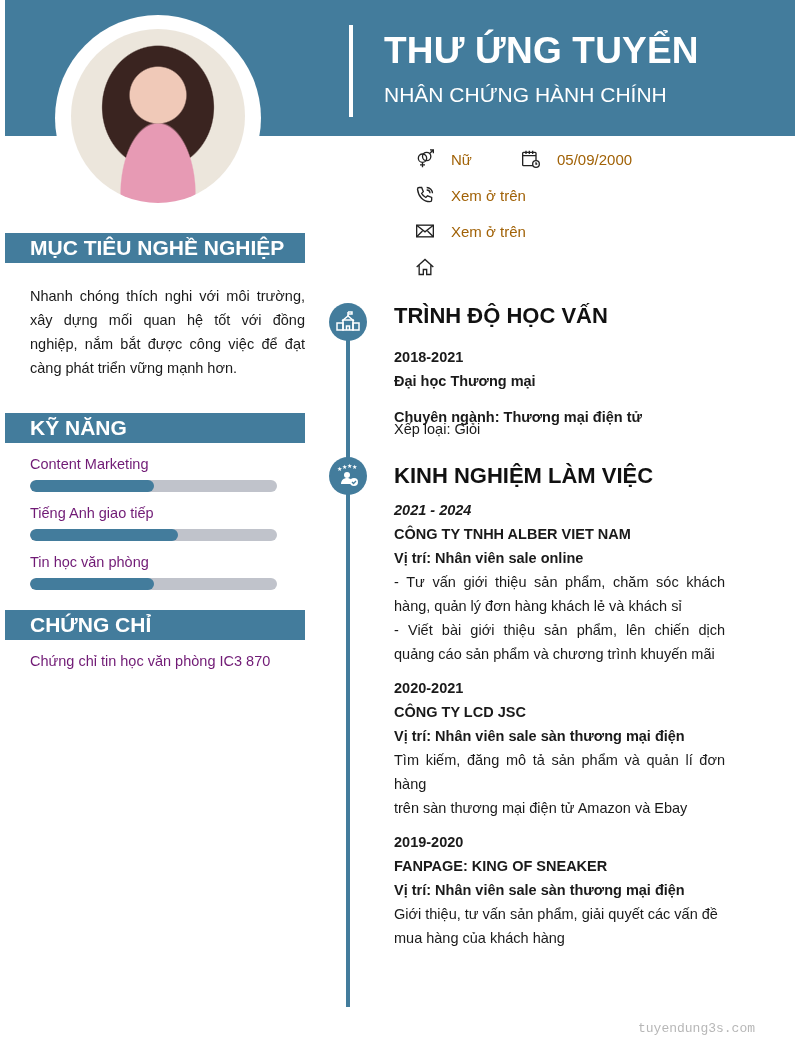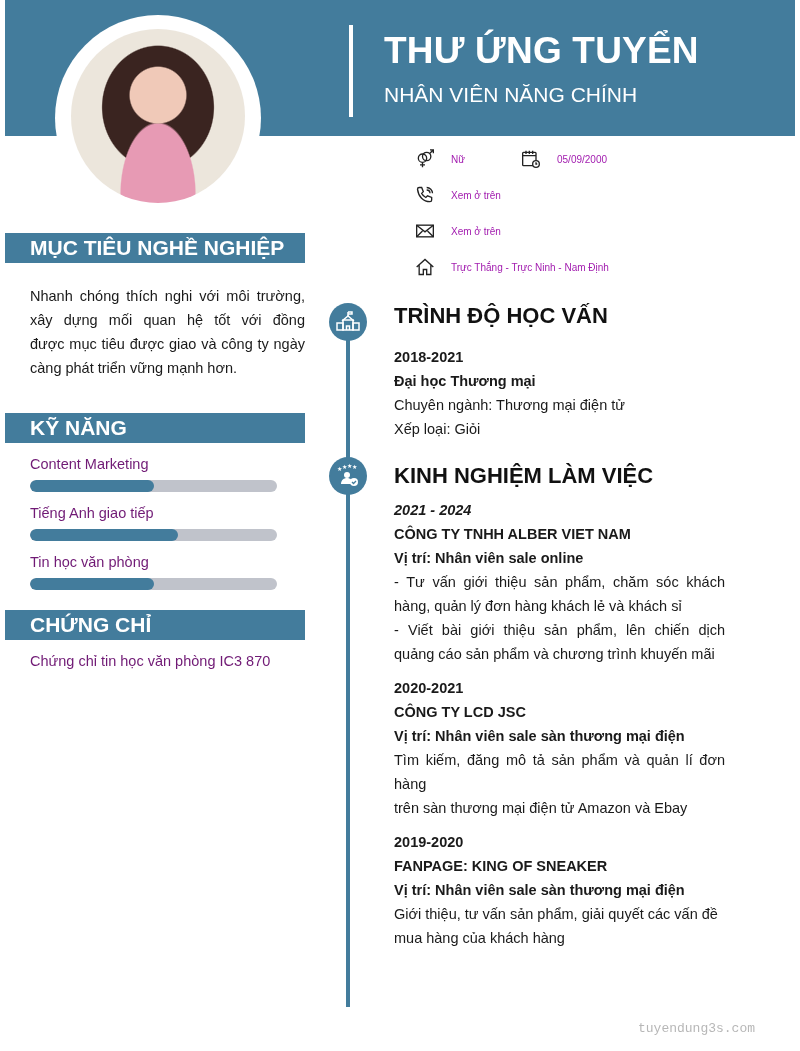--- a/index.html
+++ b/index.html
@@ -11,21 +11,21 @@
     .title { position: absolute; left: 384px; top: 30px; font-size: 37px; font-weight: bold; color: #ffffff; letter-spacing: 0.2px; white-space: nowrap; }
     .subtitle { position: absolute; left: 384px; top: 83px; font-size: 21px; color: #ffffff; white-space: nowrap; }
 
     .avatar-ring { position: absolute; left: 55px; top: 15px; width: 206px; height: 206px; border-radius: 50%; background: #ffffff; }
     .avatar { position: absolute; left: 71px; top: 29px; width: 174px; height: 174px; border-radius: 50%; overflow: hidden;
       background: radial-gradient(circle at 50% 38%, #f0c9b8 0 20%, transparent 21%),
                   radial-gradient(ellipse at 50% 95%, #e79ab4 0 30%, transparent 31%),
                   radial-gradient(ellipse at 50% 45%, #3a2420 0 45%, transparent 46%),
                   #ece6dc; }
 
-    .info { position: absolute; left: 414px; font-size: 10px; color: #a21caf; white-space: nowrap; display: flex; align-items: center; text-align: center; }
+    .info { position: absolute; left: 414px; font-size: 15px; color: #a16207; white-space: nowrap; display: flex; align-items: center; text-align: center; }
     .info .ic { width: 22px; height: 22px; display: inline-flex; align-items: center; justify-content: center; margin-right: 15px; }
     .info svg { width: 20px; height: 20px; }
 
     .sec-bar { position: absolute; left: 5px; width: 300px; height: 30px; background: #437c9c; color: #ffffff; font-weight: bold; font-size: 21px; padding-left: 25px; line-height: 30px; white-space: nowrap; }
     .para { position: absolute; left: 30px; width: 275px; font-size: 14.5px; line-height: 24px; text-align: justify; color: #1a1a1a; }
 
     .skill-label { position: absolute; left: 30px; font-size: 14.5px; color: #701a75; white-space: nowrap; }
     .skill-track { position: absolute; left: 30px; width: 247px; height: 12px; border-radius: 6px; background: #c0c3cb; overflow: hidden; }
     .skill-fill { height: 100%; border-radius: 6px; background: #437c9c; }
 
@@ -39,21 +39,21 @@
     .rline.j { text-align: justify; text-align-last: justify; }
 
     .watermark { position: absolute; left: 638px; top: 1021px; font-family: "Liberation Mono", "DejaVu Sans Mono", monospace; font-size: 13px; color: #b7b7b7; white-space: nowrap; }
   </style>
 </head>
 <body>
 
 <div class="header-band"></div>
 <div class="header-divider"></div>
 <div class="title">THƯ ỨNG TUYỂN</div>
-<div class="subtitle">NHÂN VIÊN NĂNG CHÍNH</div>
+<div class="subtitle">NHÂN CHỨNG HÀNH CHÍNH</div>
 
 <div class="avatar-ring"></div>
 <div class="avatar"></div>
 
 <div class="info" style="top:148px;">
   <span class="ic">
     <svg viewBox="0 0 24 24" fill="none" stroke="#222" stroke-width="1.6">
         <circle cx="9" cy="11" r="5"></circle>
         <circle cx="14" cy="9" r="5"></circle>
         <path d="M9 16v6M6 19h6M18 5l4-4M18 1h4v4"></path>
@@ -89,28 +89,27 @@
       </svg>
   </span>
   <span>Xem ở trên</span>
 </div>
 <div class="info" style="top:256px;">
   <span class="ic">
     <svg viewBox="0 0 24 24" fill="none" stroke="#222" stroke-width="1.6">
         <path d="M2 12L12 3l10 9M5 10v11h5v-6h4v6h5V10"></path>
       </svg>
   </span>
-  <span>Trực Thắng - Trực Ninh - Nam Định</span>
 </div>
 
 <div class="sec-bar" style="top:233px;">MỤC TIÊU NGHỀ NGHIỆP</div>
 <div class="para" style="top:284px;">
   <div style="text-align:justify; text-align-last:justify;">Nhanh chóng thích nghi với môi trường,</div>
   <div style="text-align:justify; text-align-last:justify;">xây dựng mối quan hệ tốt với đồng</div>
-  <div style="text-align:justify; text-align-last:justify;">được mục tiêu được giao và công ty ngày</div>
+  <div style="text-align:justify; text-align-last:justify;">nghiệp, nắm bắt được công việc để đạt</div>
   <div>càng phát triển vững mạnh hơn.</div>
 </div>
 
 <div class="sec-bar" style="top:413px;">KỸ NĂNG</div>
 <div class="skill-label" style="top:456px;">Content Marketing</div>
 <div class="skill-track" style="top:480px;">
     <div class="skill-fill" style="width:50%;"></div>
   </div>
 <div class="skill-label" style="top:505px;">Tiếng Anh giao tiếp</div>
 <div class="skill-track" style="top:529px;">
@@ -144,21 +143,21 @@
       <circle cx="12" cy="12" r="3"></circle>
       <path d="M6 21c0-4 3-6 6-6s6 2 6 6z"></path>
       <circle cx="19" cy="19" r="4"></circle>
       <path d="M17 19l1.5 1.5L21 18" stroke="#437c9c" stroke-width="1.3" fill="none"></path>
     </svg>
 </div>
 
 <div class="rsec-title" style="top:303px;">TRÌNH ĐỘ HỌC VẤN</div>
 <div class="rline b" style="top:345px;">2018-2021</div>
 <div class="rline b" style="top:369px;">Đại học Thương mại</div>
-<div class="rline" style="top:393px;">Chuyên ngành: Thương mại điện tử</div>
+<div class="rline" style="top:405px;font-weight:bold;">Chuyên ngành: Thương mại điện tử</div>
 <div class="rline" style="top:417px;">Xếp loại: Giỏi</div>
 
 <div class="rsec-title" style="top:463px;">KINH NGHIỆM LÀM VIỆC</div>
 
 <div class="rline b" style="top:498px;font-style:italic;">2021 - 2024</div>
 <div class="rline b" style="top:522px;">CÔNG TY TNHH ALBER VIET NAM</div>
 <div class="rline b" style="top:546px;">Vị trí: Nhân viên sale online</div>
 <div class="rline j" style="top:570px;">- Tư vấn giới thiệu sản phẩm, chăm sóc khách</div>
 <div class="rline" style="top:594px;">hàng, quản lý đơn hàng khách lẻ và khách sỉ</div>
 <div class="rline j" style="top:618px;">- Viết bài giới thiệu sản phẩm, lên chiến dịch</div>

